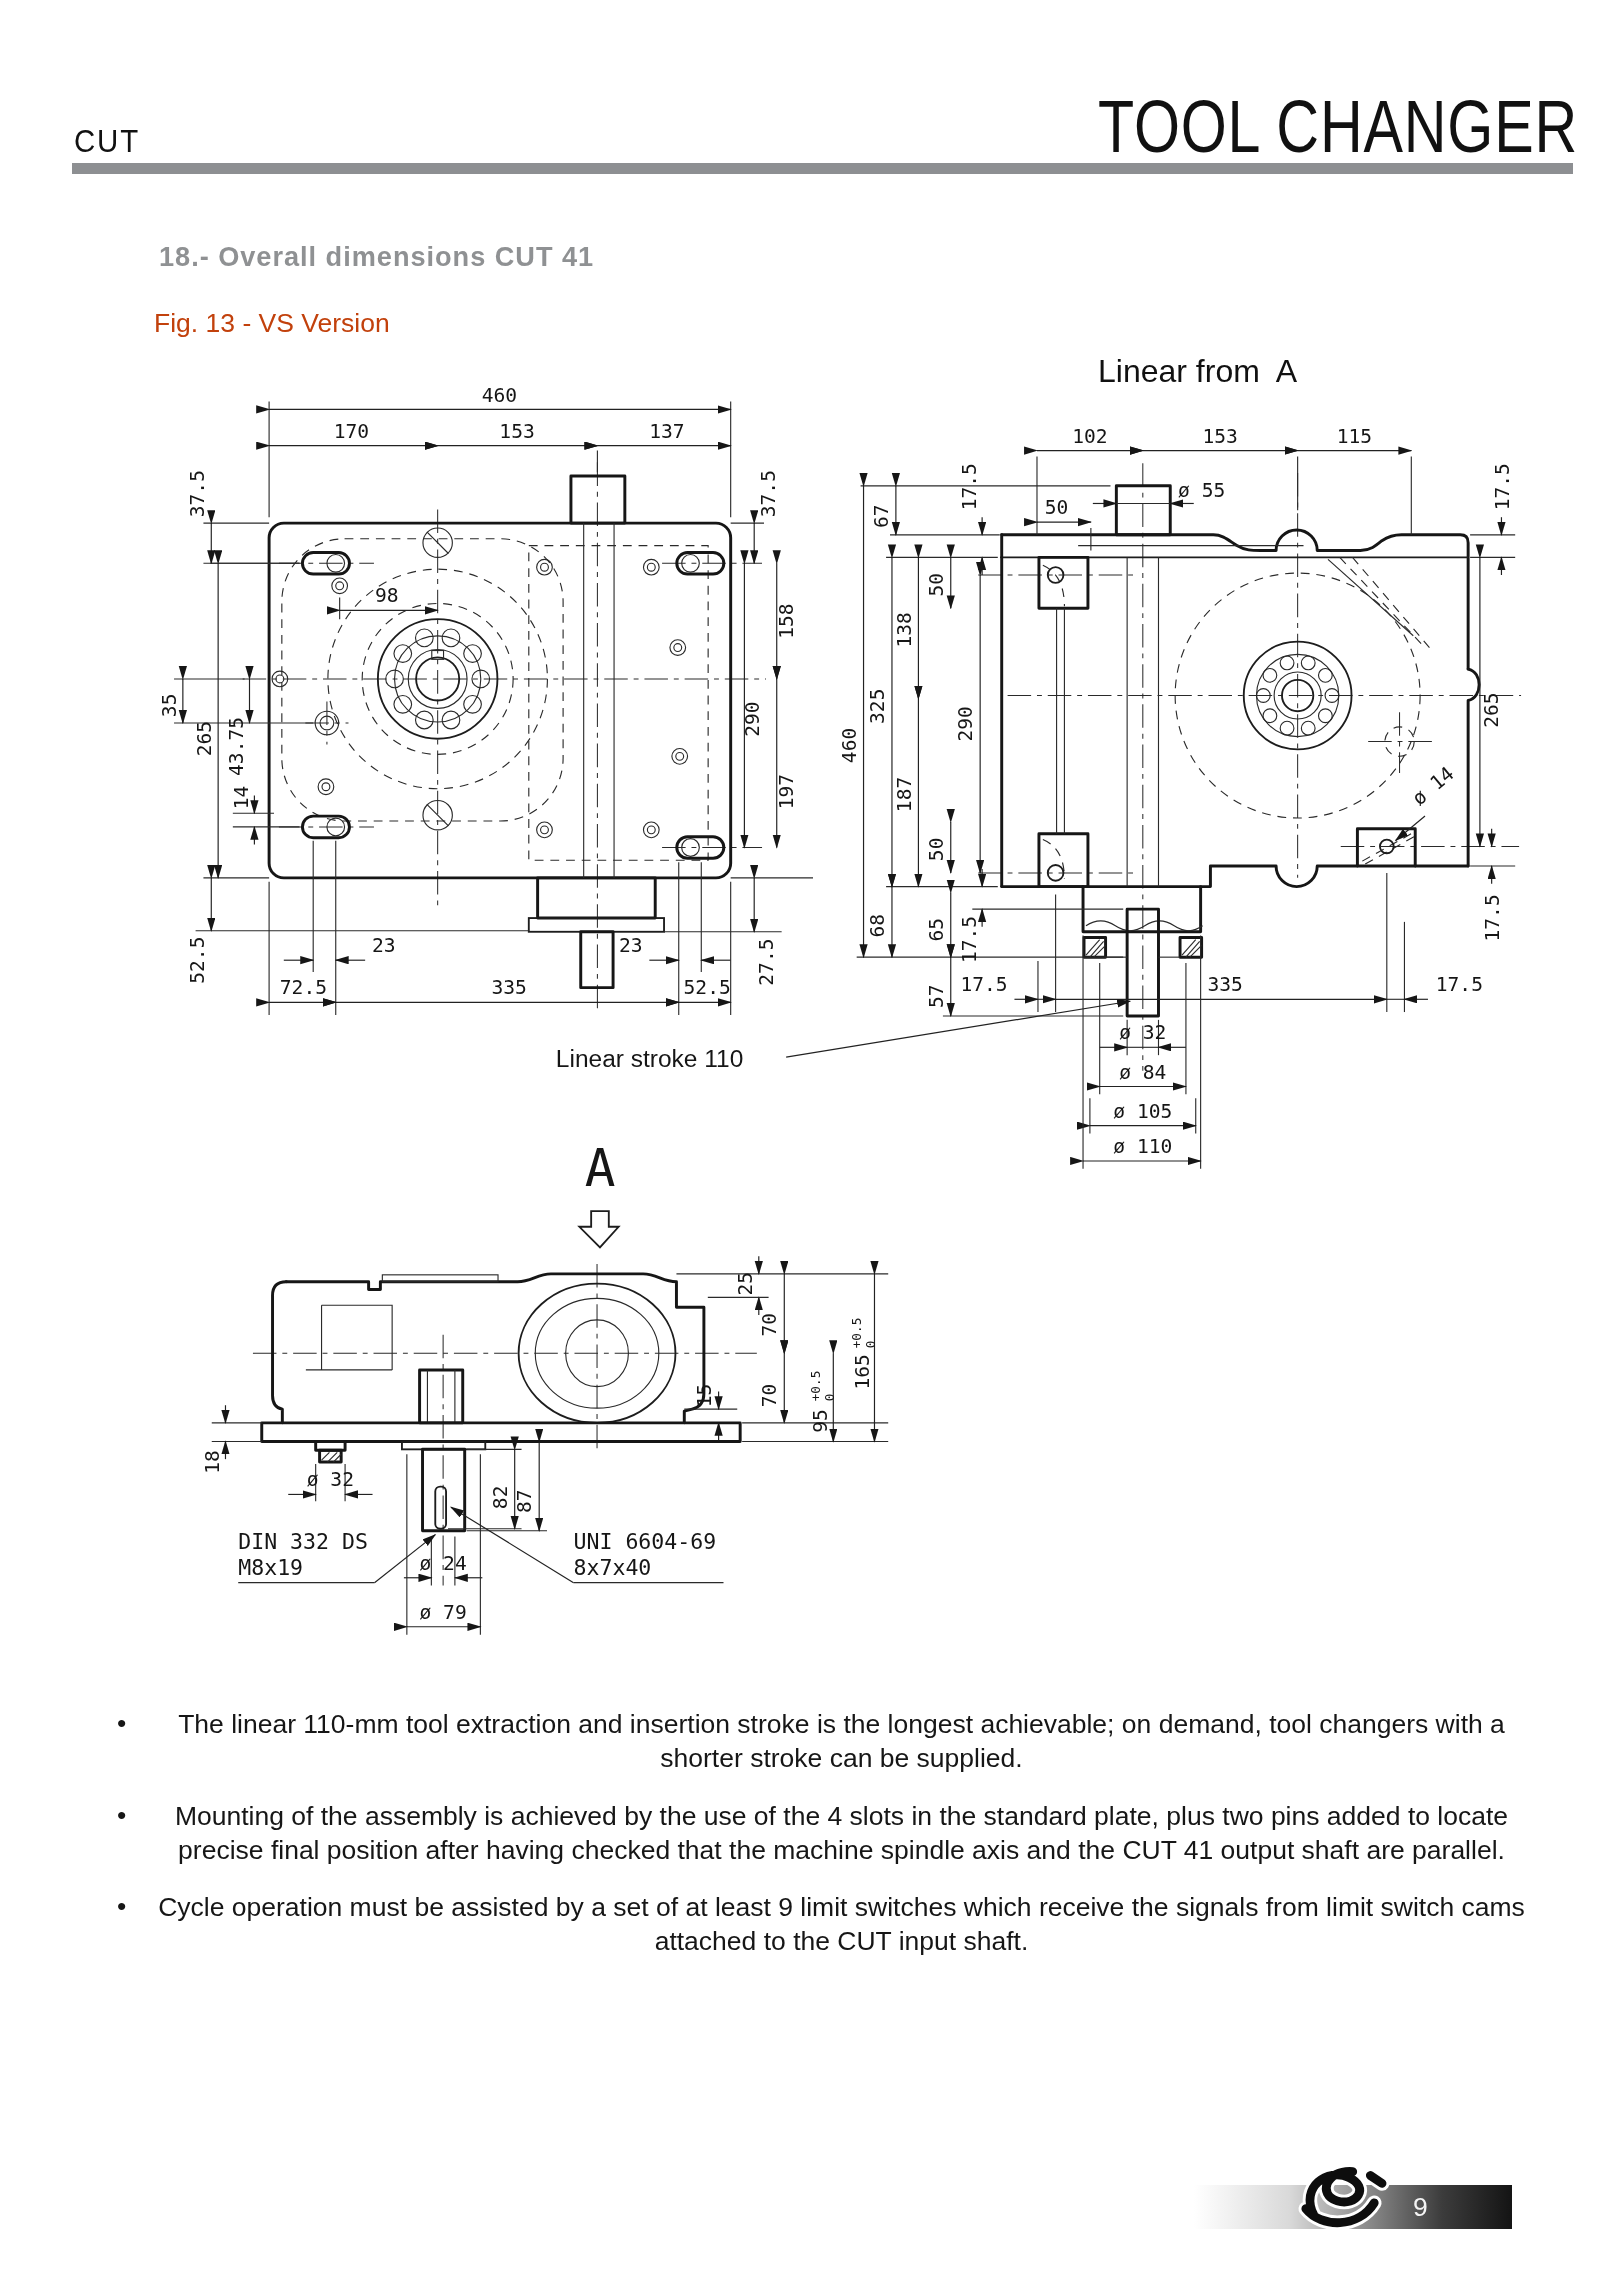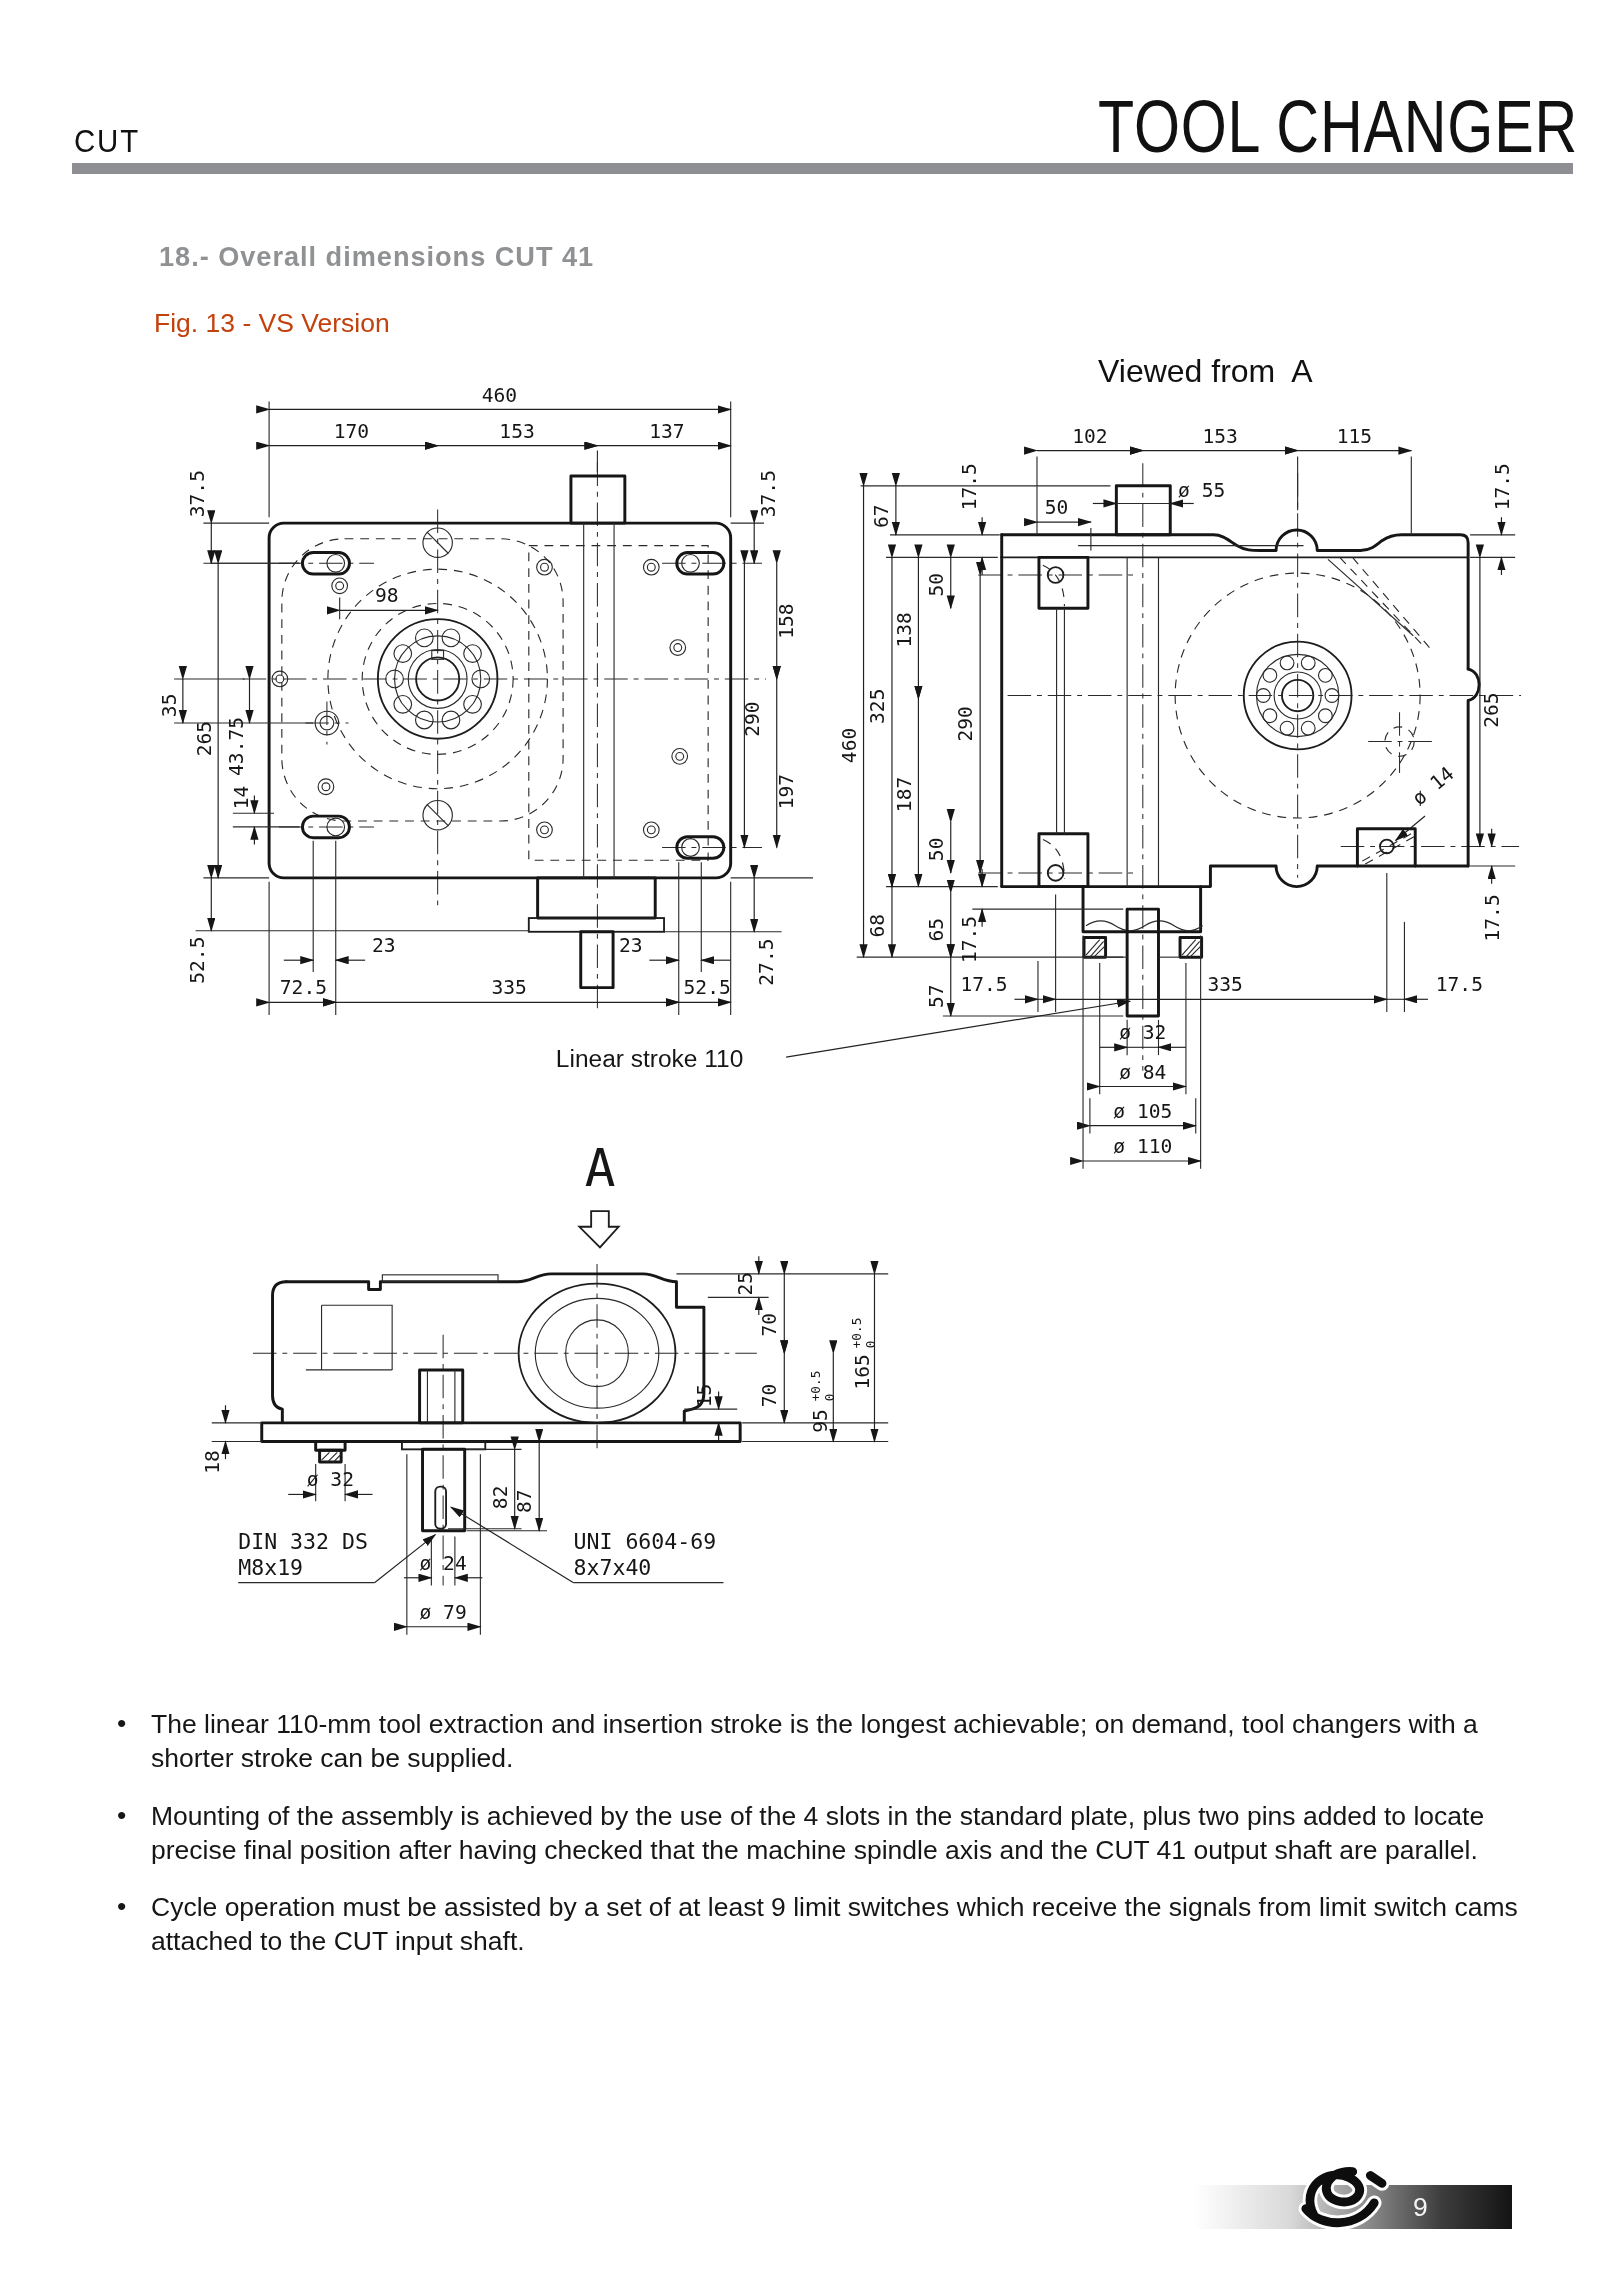--- a/index.html
+++ b/index.html
@@ -29,40 +29,40 @@
   .dim{stroke:#222;stroke-width:1.2;fill:none;}
   text.d{font-family:"DejaVu Sans Mono",monospace;font-size:20px;fill:#161616;}
   text.dm{font-family:"DejaVu Sans Mono",monospace;font-size:13px;fill:#161616;}
   text.big{font-family:"DejaVu Sans Mono",monospace;font-size:52px;fill:#161616;}
   text.lbl{font-family:"Liberation Sans",sans-serif;font-size:25px;fill:#161616;}
   text.lblm{font-family:"DejaVu Sans Mono",monospace;font-size:22px;fill:#161616;}
   .mid{text-anchor:middle;}
   .enda{text-anchor:end;}
 
   
-  .notes{left:115px;top:1707px;width:1417px;list-style:none;margin:0;padding:0;}
+  .notes{left:115px;top:1707px;width:1417px;list-style:none;margin:0;padding:0;text-align:center;}
   .notes li{position:relative;padding-left:36px;font-size:26.5px;line-height:34px;
             margin-bottom:23.5px;color:#161616;}
   .notes li::before{content:"\2022";position:absolute;left:2px;top:-1px;font-size:26.5px;}
 
   
   .footer-bar{left:1194px;top:2185px;width:318px;height:44px;
       background:linear-gradient(90deg,#ffffff 0%,#d9d9d9 30%,#8a8a8a 55%,#3c3c3c 78%,#141414 100%);}
   .page-num{left:1413px;top:2192px;font-size:26.5px;color:#f4f4f4;}
   .logo{left:1284px;top:2154px;}
 </style>
 </head>
 <body>
 
 <div class="abs brand">CUT</div>
 <div class="abs main-title">TOOL CHANGER</div>
 <div class="abs head-rule"></div>
 <div class="abs section-heading">18.- Overall dimensions CUT 41</div>
 <div class="abs fig-caption">Fig. 13 - VS  Version</div>
-<div class="abs view-label pre">Viewed from  A</div>
+<div class="abs view-label pre">Linear from  A</div>
 
 <svg class="abs" style="left:127px;top:372px" width="686" height="706" viewBox="0 0 700 720">
   <defs>
     <marker id="a1" markerWidth="12" markerHeight="8" refX="11" refY="3.5" orient="auto">
       <path d="M0,0 L12,3.5 L0,7 Z" fill="#161616"></path>
     </marker>
   </defs>
 
   <g>
     <line class="cl" x1="118" y1="313" x2="652" y2="313"></line>

